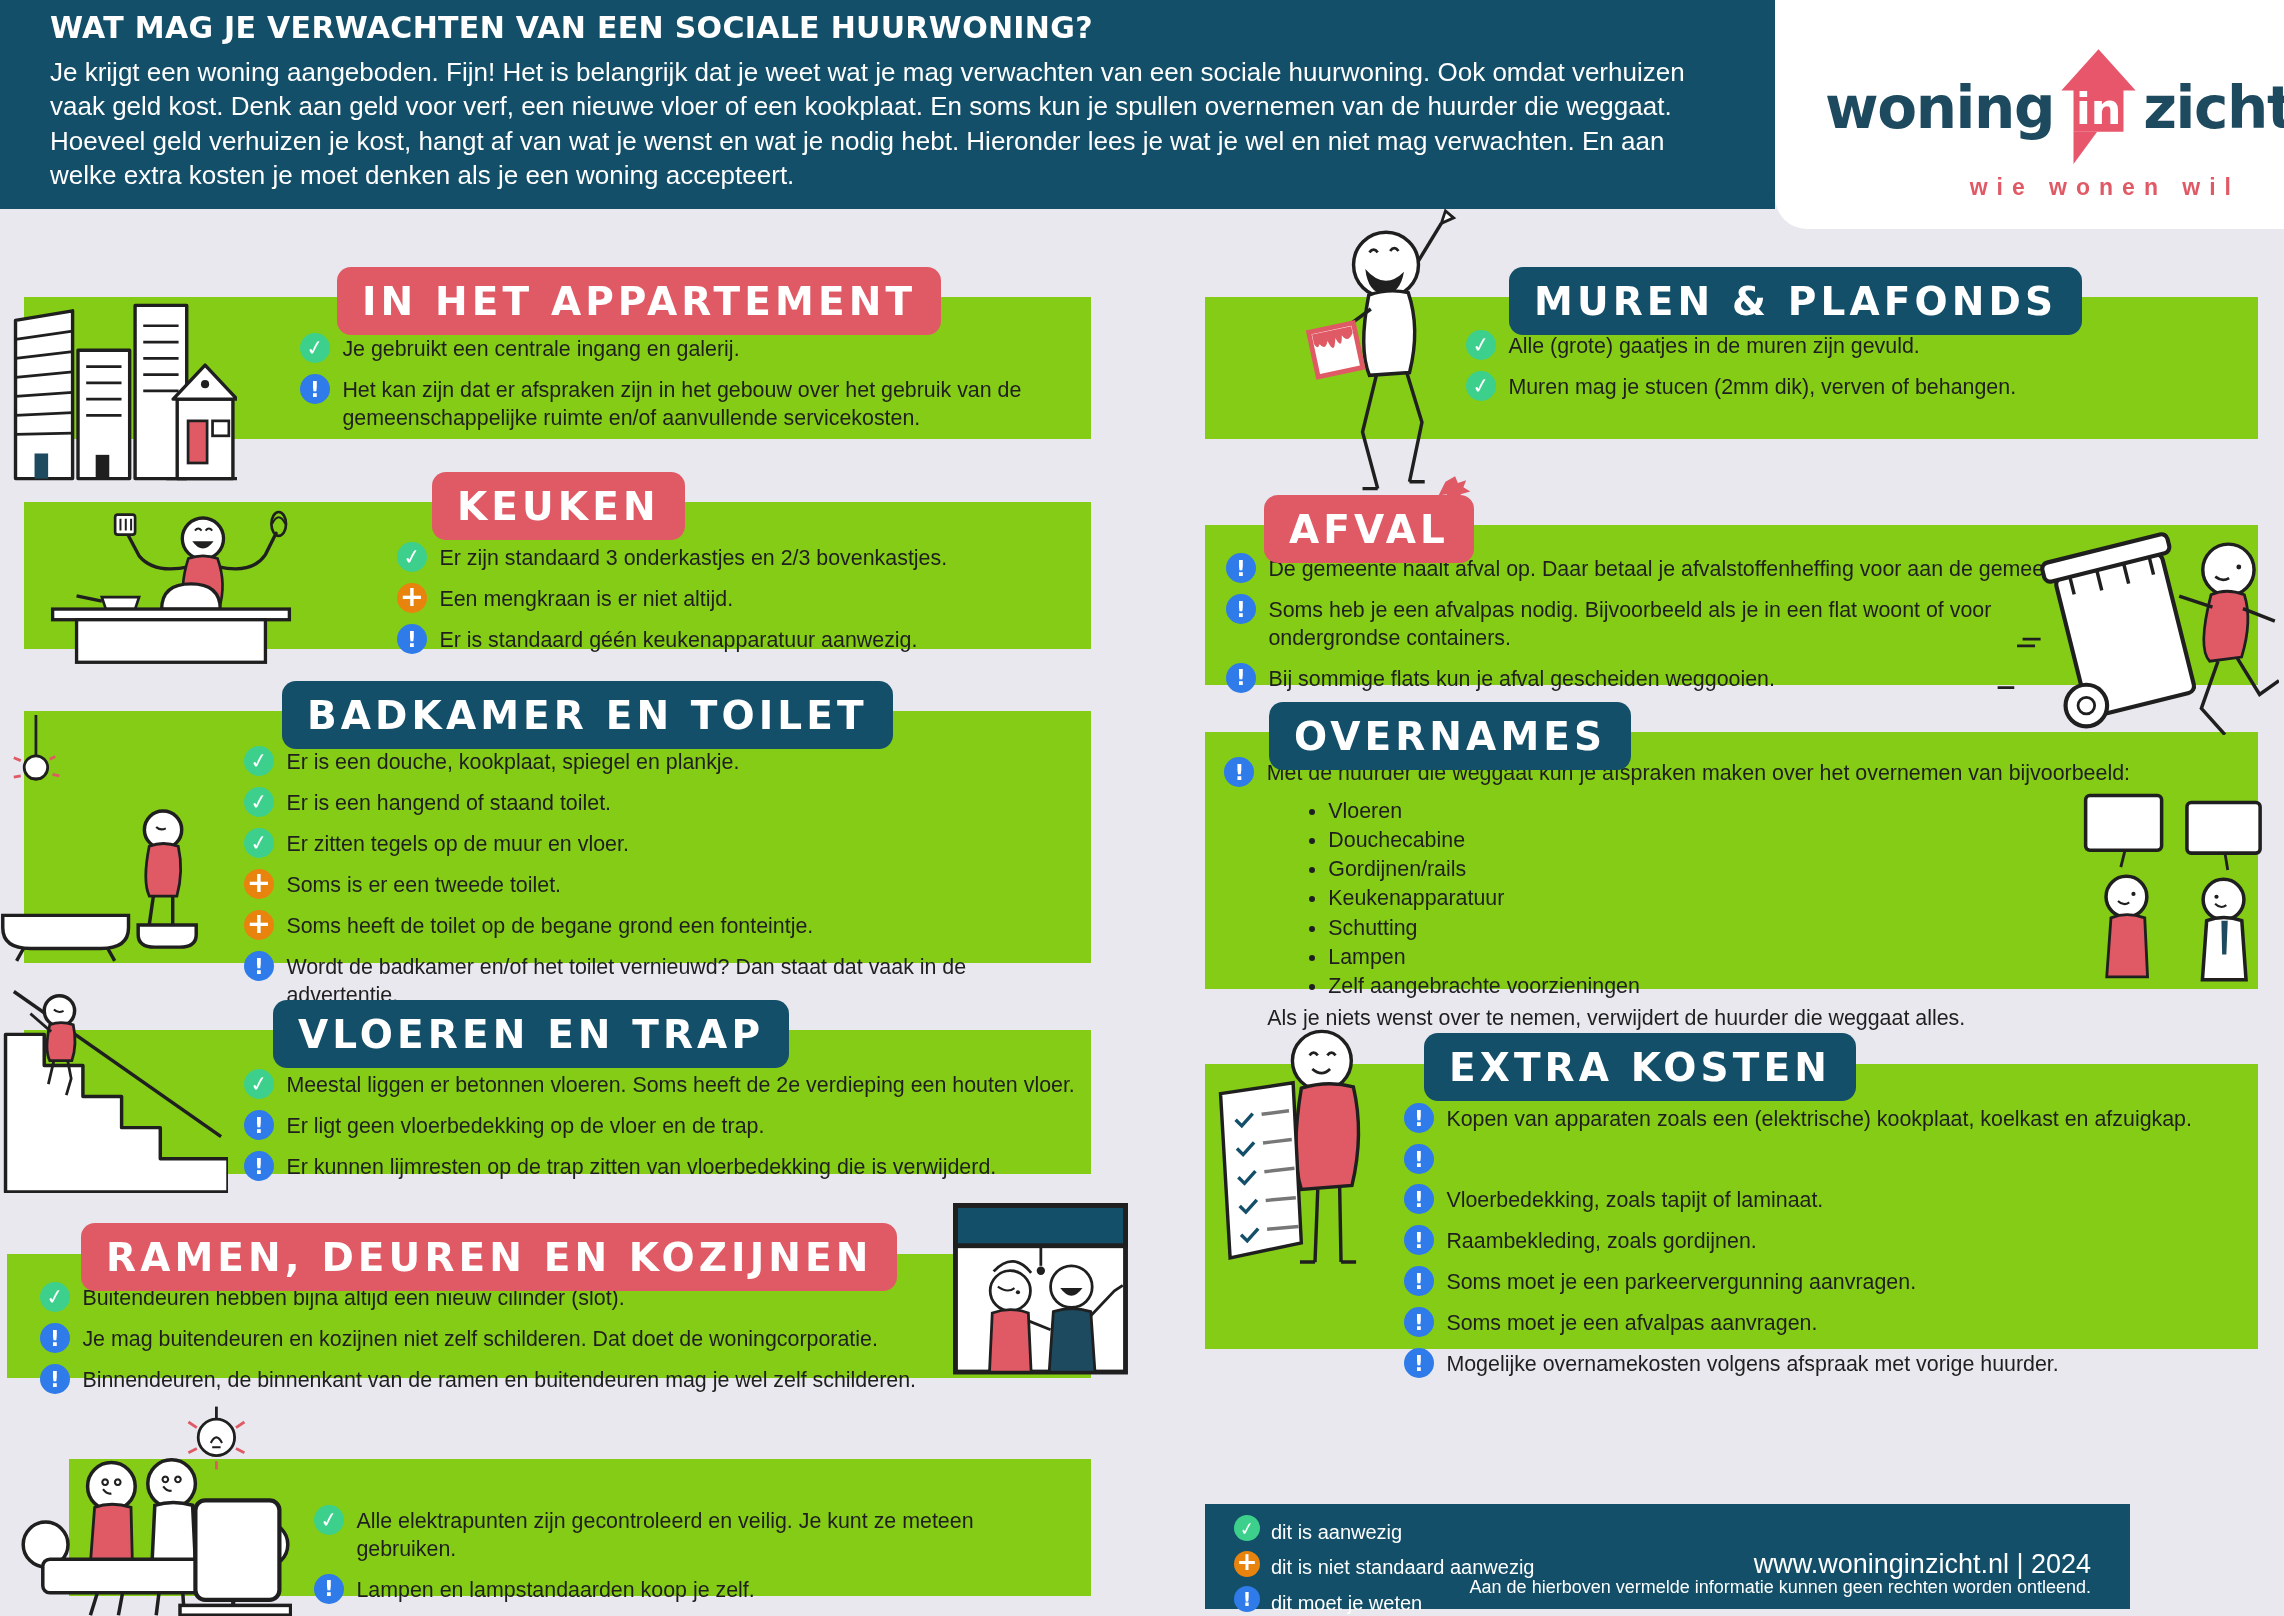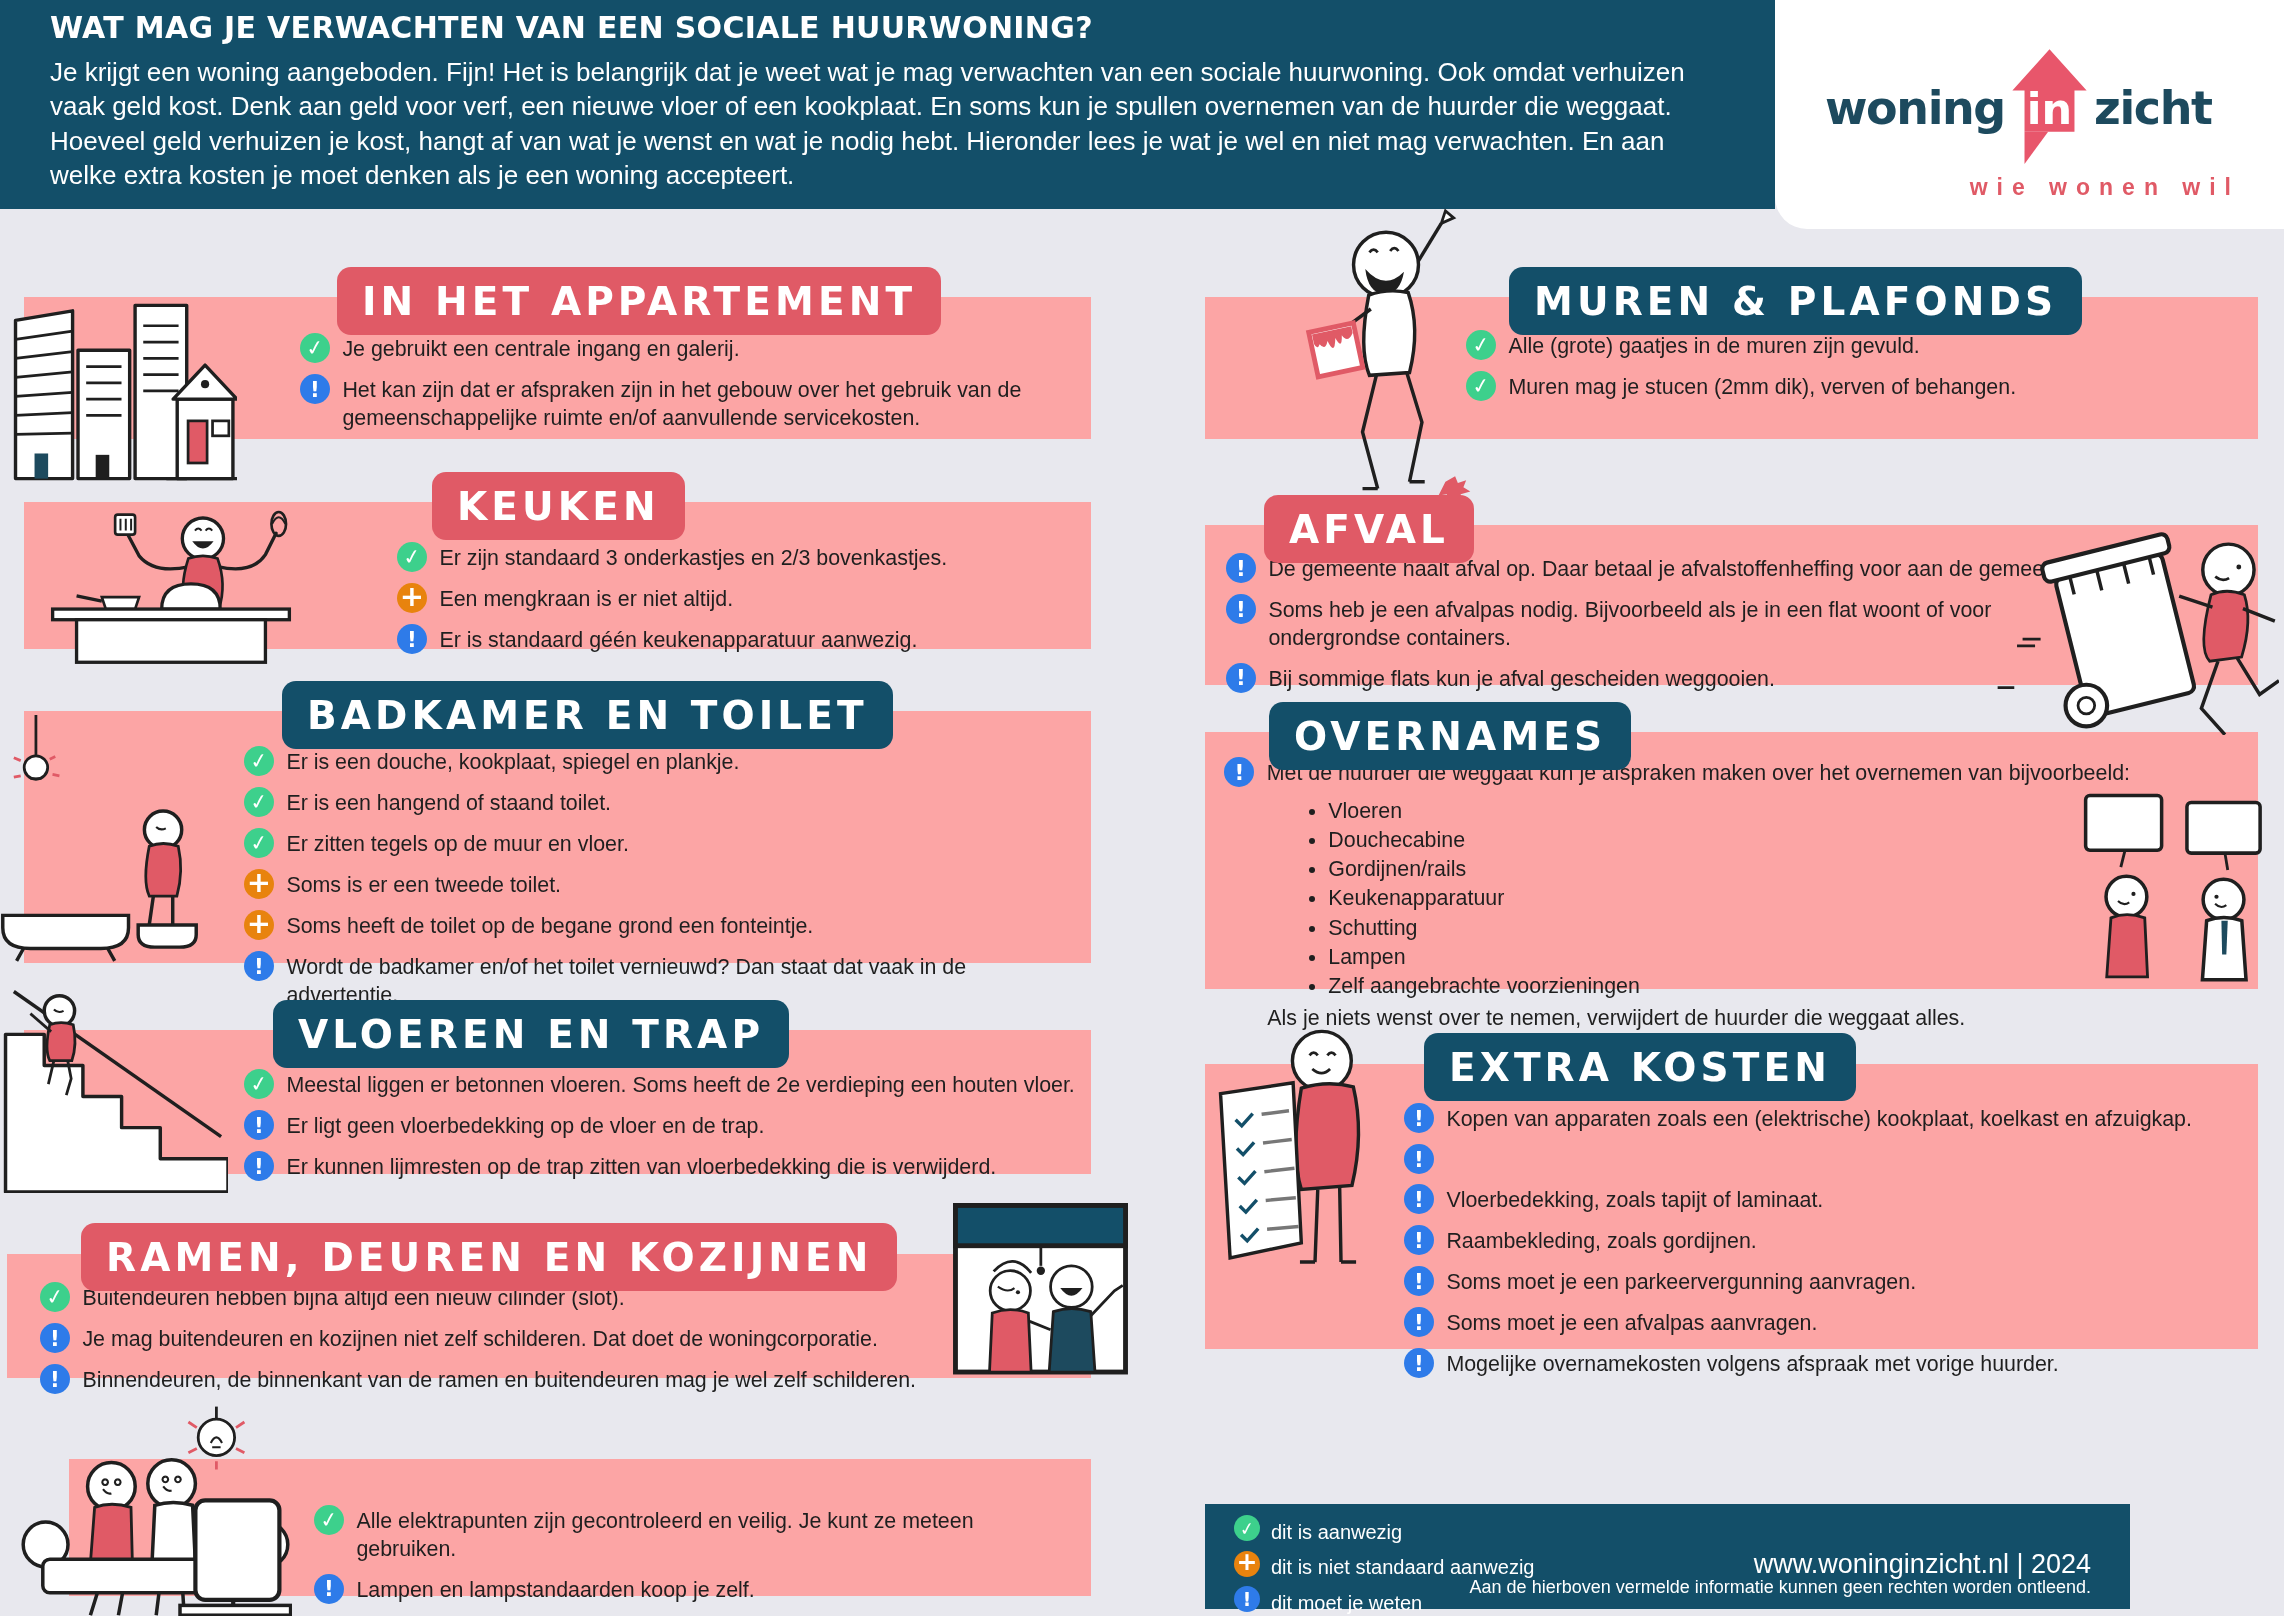--- a/index.html
+++ b/index.html
@@ -11,27 +11,27 @@
   .poster{
     position:relative; width:2284px; height:1616px; background:var(--bg);
     overflow:hidden; font-family:"Liberation Sans", sans-serif; color:var(--ink);
   }
   
   .header{position:absolute;left:0;top:0;width:1775px;height:209px;background:var(--teal);color:#fff;padding:10px 0 0 50px;z-index:2;}
   .header h1{font-family:"DejaVu Sans",sans-serif;font-size:30px;font-weight:800;letter-spacing:0.3px;}
   .header p{margin-top:9.7px;font-size:26px;line-height:1.33;width:1685px;font-weight:300;}
   .logo-panel{position:absolute;right:0;top:0;width:509px;height:229px;background:#fff;border-bottom-left-radius:32px;z-index:3;}
   .logo-row{position:absolute;left:50px;top:48px;display:flex;align-items:center;}
-  .logo-word{font-family:"DejaVu Sans",sans-serif;font-size:46px;font-weight:800;color:var(--logoteal);letter-spacing:-1.4px;}
+  .logo-word{font-family:"DejaVu Sans",sans-serif;font-size:58px;font-weight:800;color:var(--logoteal);letter-spacing:-1.4px;}
   .logo-house{position:relative;width:81px;height:119px;margin:0 4.1px;flex:none;}
   .logo-house svg{position:absolute;inset:0;}
   .logo-in{position:absolute;left:0;top:36px;width:81px;text-align:center;font-family:"DejaVu Sans",sans-serif;font-size:43px;font-weight:800;color:#fff;}
   .logo-tagline{position:absolute;right:44px;top:174px;color:var(--red);font-size:23px;letter-spacing:9px;font-weight:700;white-space:nowrap;}
   
-  .card{position:absolute;background:#fca5a5;z-index:1;}
+  .card{position:absolute;background:#84cc16;z-index:1;}
   .badge{position:absolute;z-index:4;color:#fff;font-family:"DejaVu Sans",sans-serif;font-weight:800;font-size:39px;letter-spacing:4.1px;padding:11.7px 25px;border-radius:14px;white-space:nowrap;}
   .badge[data-accent="red"]{background:var(--red);}
   .badge[data-accent="teal"]{background:var(--teal);}
   
   .items{position:absolute;z-index:2;}
   .item{display:flex;gap:12.4px;margin-bottom:10.4px;align-items:flex-start;}
   .itxt{font-size:21.4px;line-height:1.3;padding-top:2.8px;}
   .ic{width:30px;height:30px;border-radius:50%;flex:0 0 auto;position:relative;}
   .ic::before{content:"";position:absolute;inset:0;display:flex;align-items:center;justify-content:center;color:#fff;font-weight:800;font-family:"DejaVu Sans",sans-serif;}
   .ic[data-icon="check"]{background:var(--green);}

